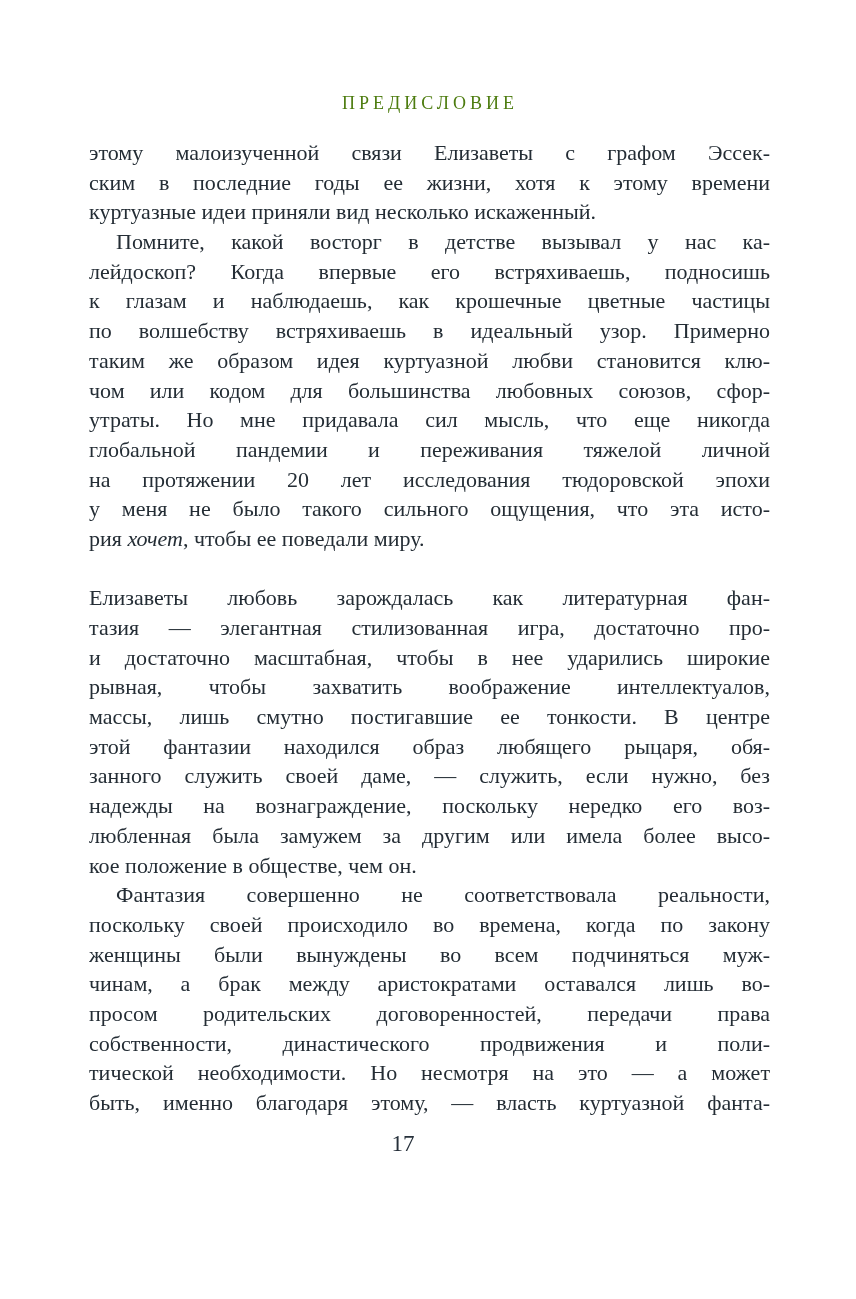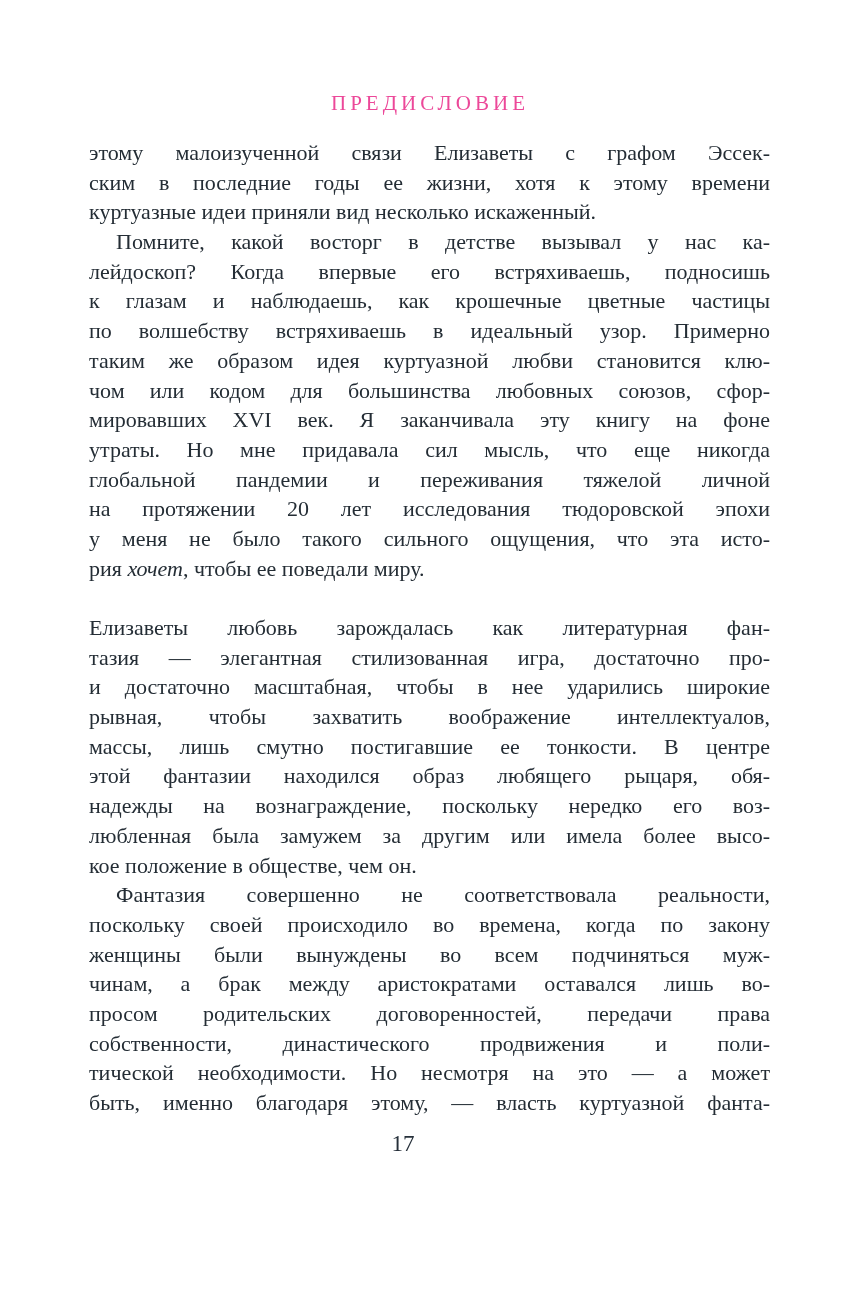--- a/index.html
+++ b/index.html
@@ -12,25 +12,25 @@
     width: 856px;
     height: 1299px;
     background: #ffffff;
     overflow: hidden;
     font-family: "Liberation Serif", serif;
     color: #242d35;
   }
   .chapter-heading {
     margin-top: 92px;
     text-align: center;
-    font-size: 21px;
+    font-size: 18px;
     line-height: 22px;
     letter-spacing: 4px;
     text-indent: 4px;
-    color: #ec4899;
+    color: #4d7c0f;
   }
   .text-block {
     margin: 24px 86px 12px 89px; 
   }
   .line {
     font-size: 22px;
     line-height: 29.7px;
     height: 29.7px;
     text-align: justify;
     text-align-last: justify;
@@ -66,33 +66,33 @@
   <div class="text-block">
       <div class="line"><span>этому малоизученной связи Елизаветы с графом Эссек-</span></div>
       <div class="line"><span>ским в последние годы ее жизни, хотя к этому времени</span></div>
       <div class="line end"><span>куртуазные идеи приняли вид несколько искаженный.</span></div>
       <div class="line indent"><span>Помните, какой восторг в детстве вызывал у нас ка-</span></div>
       <div class="line"><span>лейдоскоп? Когда впервые его встряхиваешь, подносишь</span></div>
       <div class="line"><span>к глазам и наблюдаешь, как крошечные цветные частицы</span></div>
       <div class="line"><span>по волшебству встряхиваешь в идеальный узор. Примерно</span></div>
       <div class="line"><span>таким же образом идея куртуазной любви становится клю-</span></div>
       <div class="line"><span>чом или кодом для большинства любовных союзов, сфор-</span></div>
-      <div class="line"><span>мировавших XVI век. Я заканчивала эту книгу на фоне</span></div>
       <div class="line"><span>утраты. Но мне придавала сил мысль, что еще никогда</span></div>
       <div class="line"><span>глобальной пандемии и переживания тяжелой личной</span></div>
       <div class="line"><span>на протяжении 20 лет исследования тюдоровской эпохи</span></div>
       <div class="line"><span>у меня не было такого сильного ощущения, что эта исто-</span></div>
       <div class="line end"><span>рия </span><span class="it">хочет</span><span>, чтобы ее поведали миру.</span></div>
       <div class="spacer"></div>
       <div class="line"><span>Елизаветы любовь зарождалась как литературная фан-</span></div>
       <div class="line"><span>тазия — элегантная стилизованная игра, достаточно про-</span></div>
       <div class="line"><span>и достаточно масштабная, чтобы в нее ударились широкие</span></div>
       <div class="line"><span>рывная, чтобы захватить воображение интеллектуалов,</span></div>
       <div class="line"><span>массы, лишь смутно постигавшие ее тонкости. В центре</span></div>
       <div class="line"><span>этой фантазии находился образ любящего рыцаря, обя-</span></div>
+      <div class="line"><span>занного служить своей даме, — служить, если нужно, без</span></div>
       <div class="line"><span>надежды на вознаграждение, поскольку нередко его воз-</span></div>
       <div class="line"><span>любленная была замужем за другим или имела более высо-</span></div>
       <div class="line end"><span>кое положение в обществе, чем он.</span></div>
       <div class="line indent"><span>Фантазия совершенно не соответствовала реальности,</span></div>
       <div class="line"><span>поскольку своей происходило во времена, когда по закону</span></div>
       <div class="line"><span>женщины были вынуждены во всем подчиняться муж-</span></div>
       <div class="line"><span>чинам, а брак между аристократами оставался лишь во-</span></div>
       <div class="line"><span>просом родительских договоренностей, передачи права</span></div>
       <div class="line"><span>собственности, династического продвижения и поли-</span></div>
       <div class="line"><span>тической необходимости. Но несмотря на это — а может</span></div>

